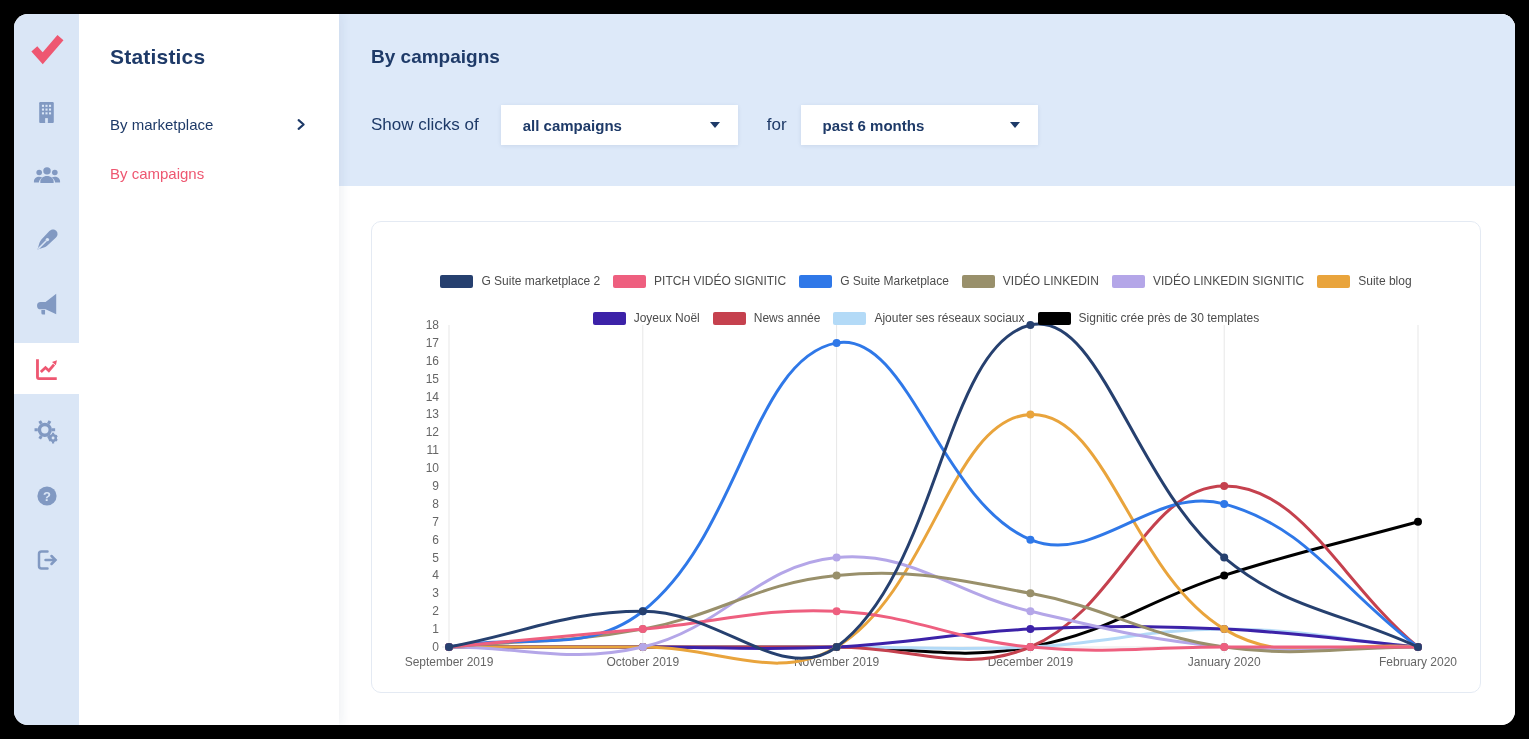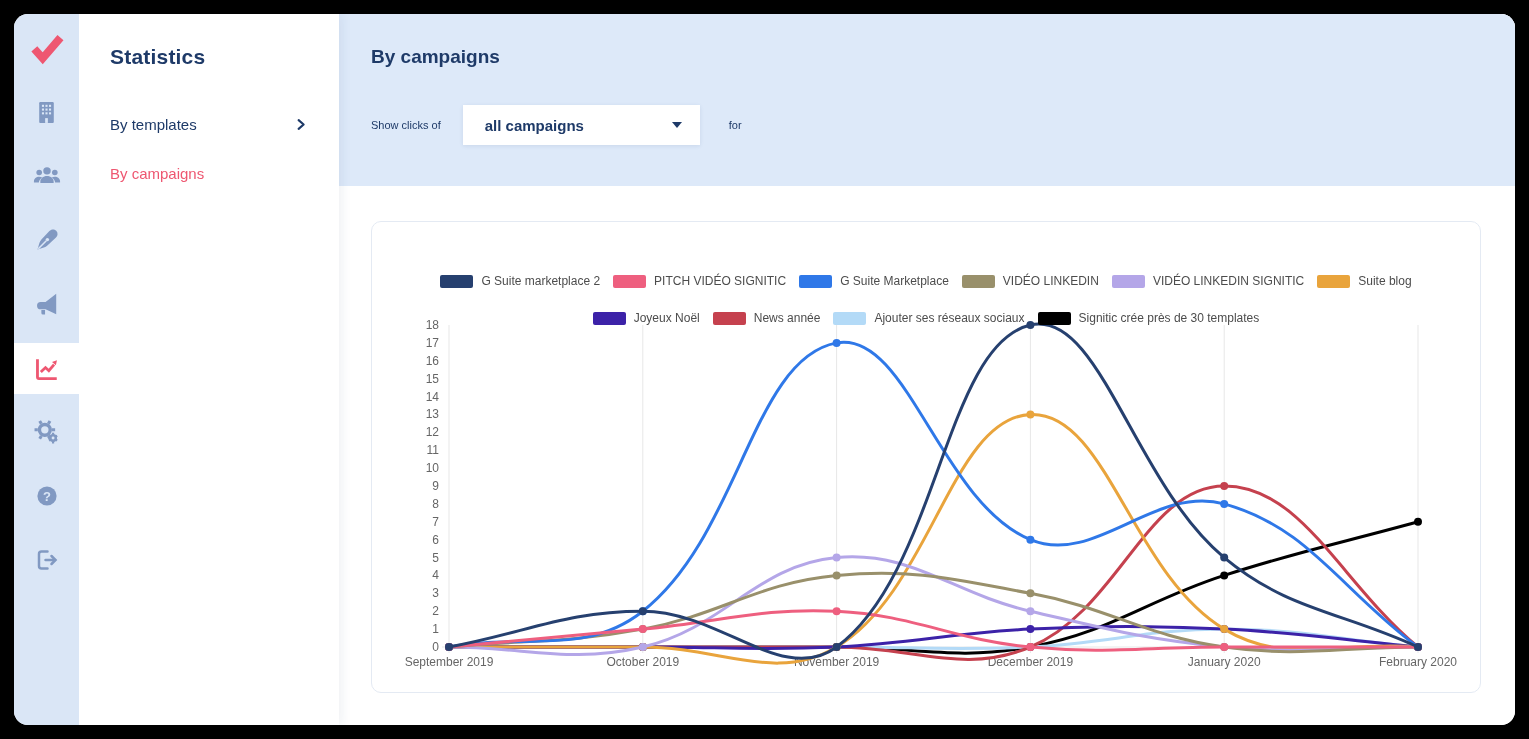--- a/index.html
+++ b/index.html
@@ -24,21 +24,21 @@
   .side-title{position:absolute;left:31px;top:31px;font-size:21px;font-weight:bold;color:var(--navy);letter-spacing:.2px;}
   .side-item{position:absolute;left:31px;width:198px;display:flex;align-items:center;justify-content:space-between;font-size:15px;color:var(--navy);cursor:pointer;background:none;border:none;font-family:inherit;}
   .side-item .chev{display:flex;color:var(--navy);}
   .side-item.active{color:var(--accent);}
 
   
   .main{position:absolute;left:325px;top:0;right:0;bottom:0;background:#ffffff;}
   .band{position:absolute;left:0;top:0;right:0;height:172px;background:var(--band_bg);}
   .band-title{position:absolute;left:32px;top:32px;font-size:19px;font-weight:bold;color:var(--navy);}
   .filter-row{position:absolute;left:32px;top:91px;height:40px;display:flex;align-items:center;}
-  .filter-label{font-size:11px;color:var(--navy);}
+  .filter-label{font-size:17px;color:var(--navy);}
   .dropdown{width:237px;height:40px;background:#fff;border-radius:0;display:flex;align-items:center;justify-content:space-between;padding:0 18px 0 22px;cursor:pointer;border:none;box-shadow:0 1px 4px rgba(30,58,104,0.10);}
   .dd-value{font-size:15px;font-weight:bold;color:var(--navy);}
   .caret{width:0;height:0;border-left:5.5px solid transparent;border-right:5.5px solid transparent;border-top:6.5px solid var(--navy);}
   .gap1{width:22px;} .gap2{width:29px;} .gap3{width:14px;}
 
   
   .card{position:absolute;left:32px;top:207px;width:1110px;height:472px;background:#fff;border:1px solid var(--card_border);border-radius:10px;}
   .legend{position:absolute;left:0;top:52px;width:100%;display:flex;flex-direction:column;align-items:center;gap:23px;z-index:2;}
   .legend-row{display:flex;align-items:center;justify-content:center;gap:13px;}
   .lg-item{display:flex;align-items:center;gap:8px;cursor:pointer;}
@@ -136,21 +136,21 @@
         <path d="M12.5 3.5H6.5A2.5 2.5 0 0 0 4 6v12a2.5 2.5 0 0 0 2.5 2.5h6"></path>
         <path d="M10.5 12h9.5"></path>
         <path d="M16.5 8l4 4-4 4"></path>
       </svg>
     </button>
   </nav>
 
   <aside class="side-panel">
     <h1 class="side-title">Statistics</h1>
     <button class="side-item" style="top:102px;">
-      <span>By templates</span>
+      <span>By marketplace</span>
       <span class="chev">
         <svg width="15" height="15" viewBox="0 0 24 24" fill="none" stroke="currentColor" stroke-width="3.4" stroke-linecap="round" stroke-linejoin="round">
             <path d="M9 5l8 7-8 7"></path>
           </svg>
       </span>
     </button>
     <button class="side-item active" style="top:151px;">
       <span>By campaigns</span>
     </button>
   </aside>
@@ -161,20 +161,24 @@
       <div class="filter-row">
         <span class="filter-label">Show clicks of</span>
         <span class="gap1"></span>
         <button class="dropdown">
           <span class="dd-value">all campaigns</span>
           <span class="caret"></span>
         </button>
         <span class="gap2"></span>
         <span class="filter-label">for</span>
         <span class="gap3"></span>
+        <button class="dropdown">
+          <span class="dd-value">past 6 months</span>
+          <span class="caret"></span>
+        </button>
       </div>
     </div>
 
     <section class="card">
       <div class="legend" id="legend">
           <div class="legend-row">
             <span class="lg-item">
               <span class="lg-swatch" style="background: rgb(38, 64, 111);"></span>
               <span class="lg-label">G Suite marketplace 2</span>
             </span>

